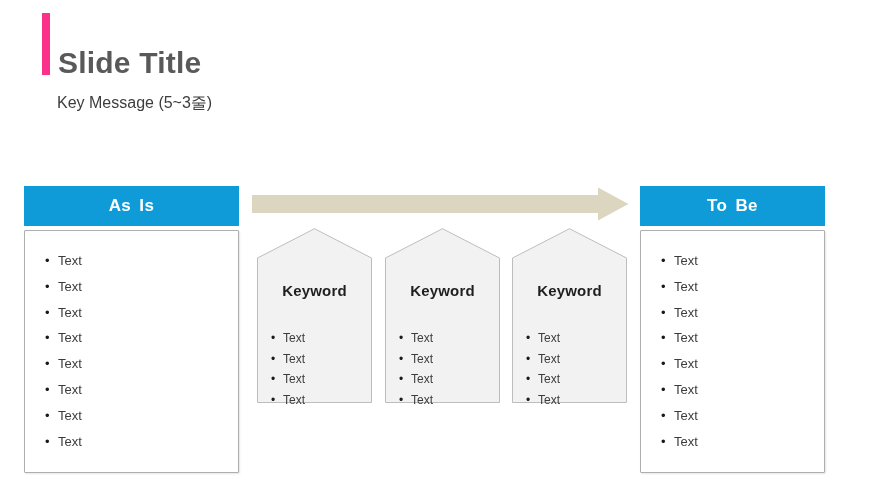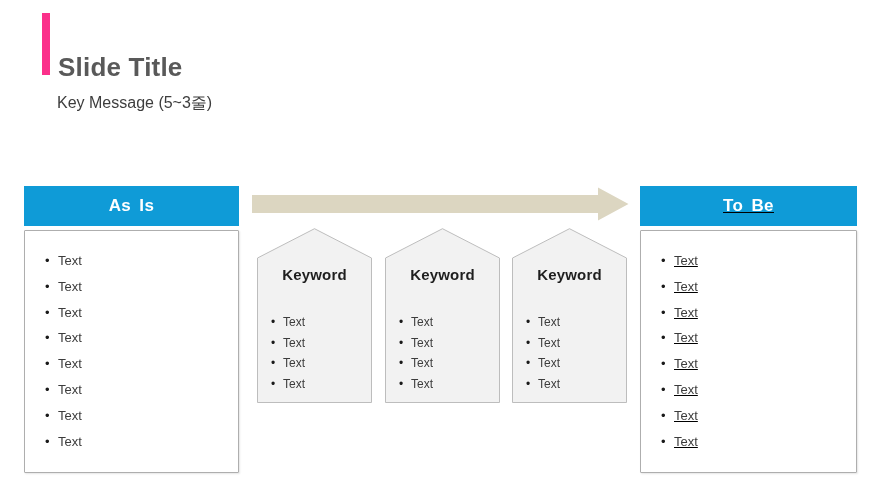--- a/index.html
+++ b/index.html
@@ -11,34 +11,34 @@
     overflow: hidden;
   }
 
   
   .accent-bar {
     position: absolute; left: 42px; top: 13px;
     width: 8px; height: 62px;
     background: #FB308A;
   }
   .slide-title {
-    position: absolute; left: 58px; top: 52px;
-    font-size: 26px; font-weight: bold; color: #595959;
+    position: absolute; left: 58px; top: 46px;
+    font-size: 30px; font-weight: bold; color: #595959;
     letter-spacing: 0.2px; white-space: nowrap;
   }
   .key-message {
     position: absolute; left: 57px; top: 93px;
     font-size: 16px; color: #3d3d3d;
     white-space: nowrap;
   }
 
   
   .panel { position: absolute; top: 186px; }
   .panel.asis { left: 24px; width: 215px; }
-  .panel.tobe { left: 640px; width: 217px; text-decoration: underline; }
+  .panel.tobe { left: 640px; width: 185px; }
   .panel-header {
     height: 40px;
     background: #0F9BD7;
     color: #ffffff;
     font-size: 17px; font-weight: bold; letter-spacing: 0.4px; word-spacing: 3px;
     display: flex; align-items: center; justify-content: center;
   }
   .panel-body {
     margin-top: 4px;
     height: 243px;
@@ -79,21 +79,21 @@
   .keyword-card.k1 { left: 257px; }
   .keyword-card.k2 { left: 385px; }
   .keyword-card.k3 { left: 512px; }
   .card-bg {
     position: absolute; inset: 0;
     width: 100%; height: 100%;
     display: block;
   }
   .card-content { position: relative; z-index: 1; }
   .keyword-title {
-    margin-top: 38px;
+    margin-top: 54px;
     text-align: center;
     font-size: 15px; font-weight: bold; color: #1f1f1f;
     letter-spacing: 0.2px;
   }
   .keyword-card ul {
     list-style: none;
     margin-top: 29px;
     padding-left: 14px;
   }
   .keyword-card li {

